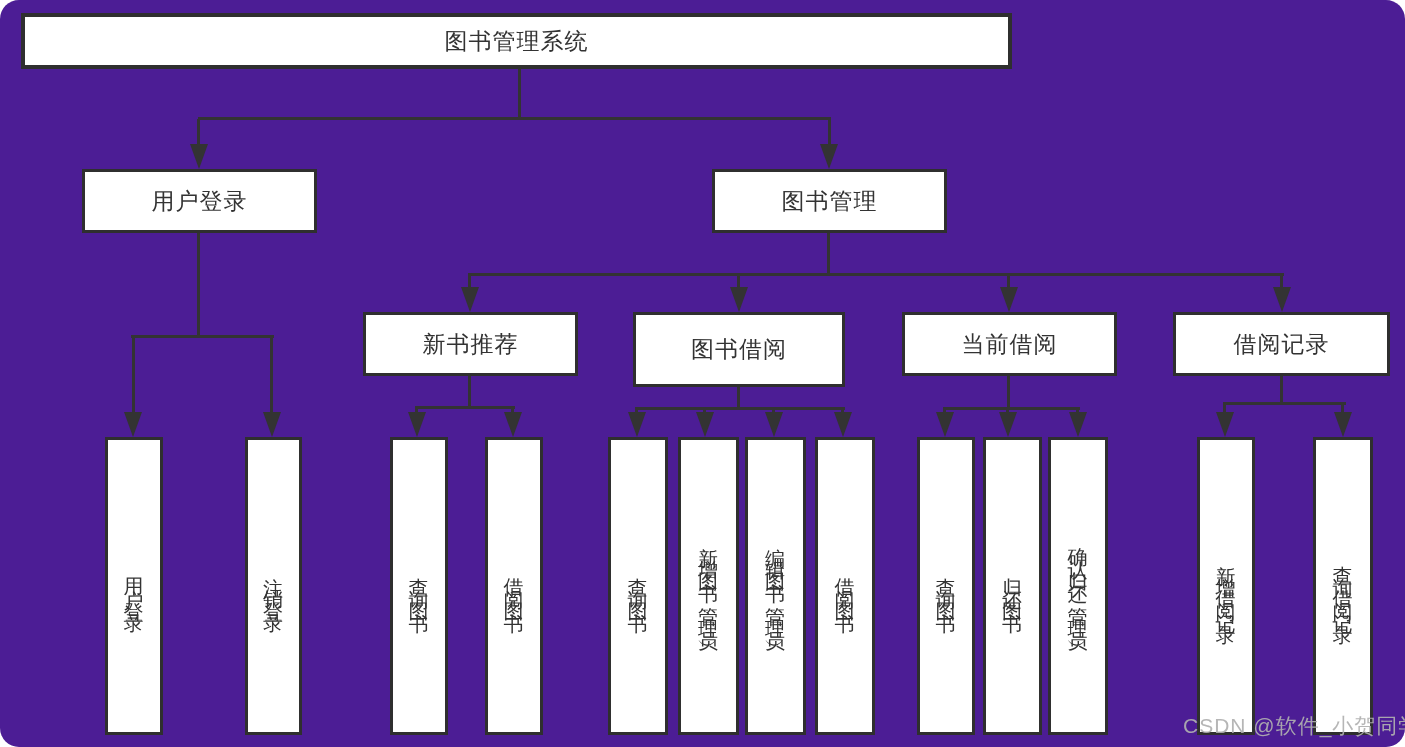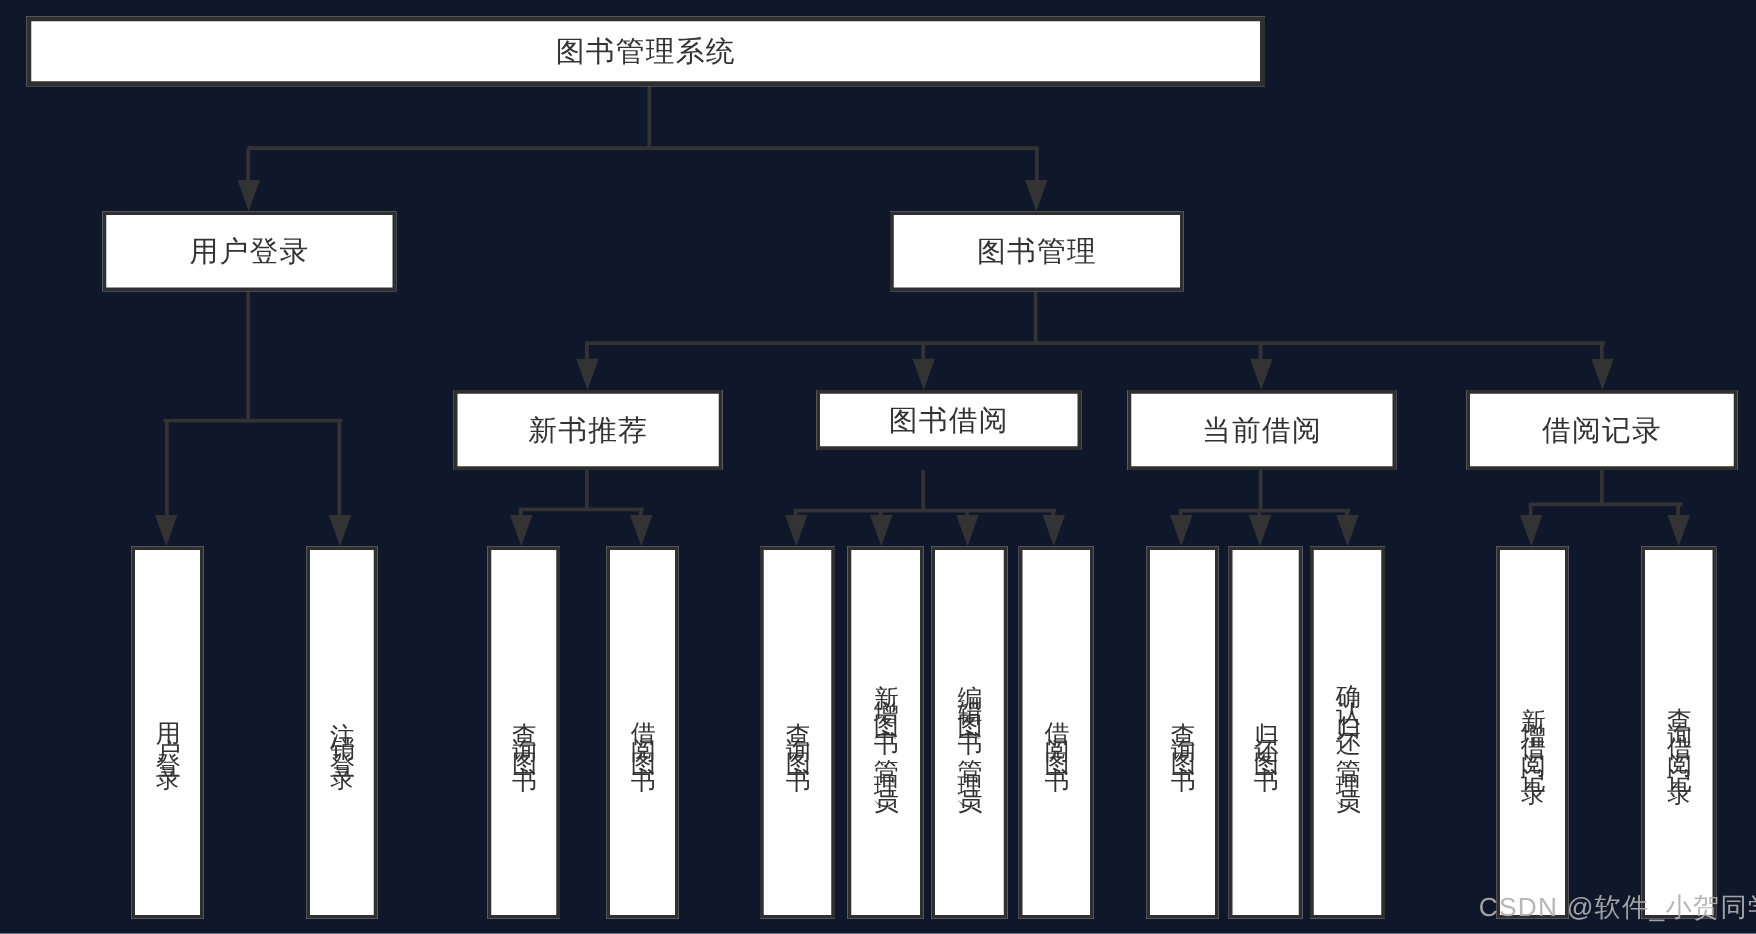--- a/index.html
+++ b/index.html
@@ -1,19 +1,20 @@
 <!DOCTYPE html>
 <html><head>
 <meta charset="utf-8">
 <style>
   html,body { margin:0; padding:0; background:#ffffff; }
   #stage {
     position:relative; width:1405px; height:747px;
-    background:#0f172a; overflow:hidden;
+    background:#4c1d95; overflow:hidden;
     font-family:"Liberation Sans", sans-serif;
+    border-radius:19px;
   }
   .box {
     position:absolute; background:#ffffff;
     border:3px solid #2f2f2f; box-sizing:border-box;
     display:flex; align-items:center; justify-content:center;
     color:#333333;
   }
   .root { border-width:4px; }
   .hlabel { font-size:23px; letter-spacing:1px; white-space:nowrap; }
   .vlabel {
@@ -103,21 +104,21 @@
   <div class="box" style="left:82px;top:169px;width:235px;height:64px;">
     <span class="hlabel">用户登录</span>
   </div>
   <div class="box" style="left:712px;top:169px;width:235px;height:64px;">
     <span class="hlabel">图书管理</span>
   </div>
 
   <div class="box" style="left:363px;top:312px;width:215px;height:64px;">
     <span class="hlabel">新书推荐</span>
   </div>
-  <div class="box" style="left:633px;top:312px;width:212px;height:48px;margin-left:20px;">
+  <div class="box" style="left:633px;top:312px;width:212px;height:75px;">
     <span class="hlabel">图书借阅</span>
   </div>
   <div class="box" style="left:1173px;top:312px;width:217px;height:64px;">
     <span class="hlabel">借阅记录</span>
   </div>
   <div class="box" style="left:902px;top:312px;width:215px;height:64px;">
     <span class="hlabel">当前借阅</span>
   </div>
 
   <div class="box" style="left:105px;top:437px;width:58px;height:298px;">

